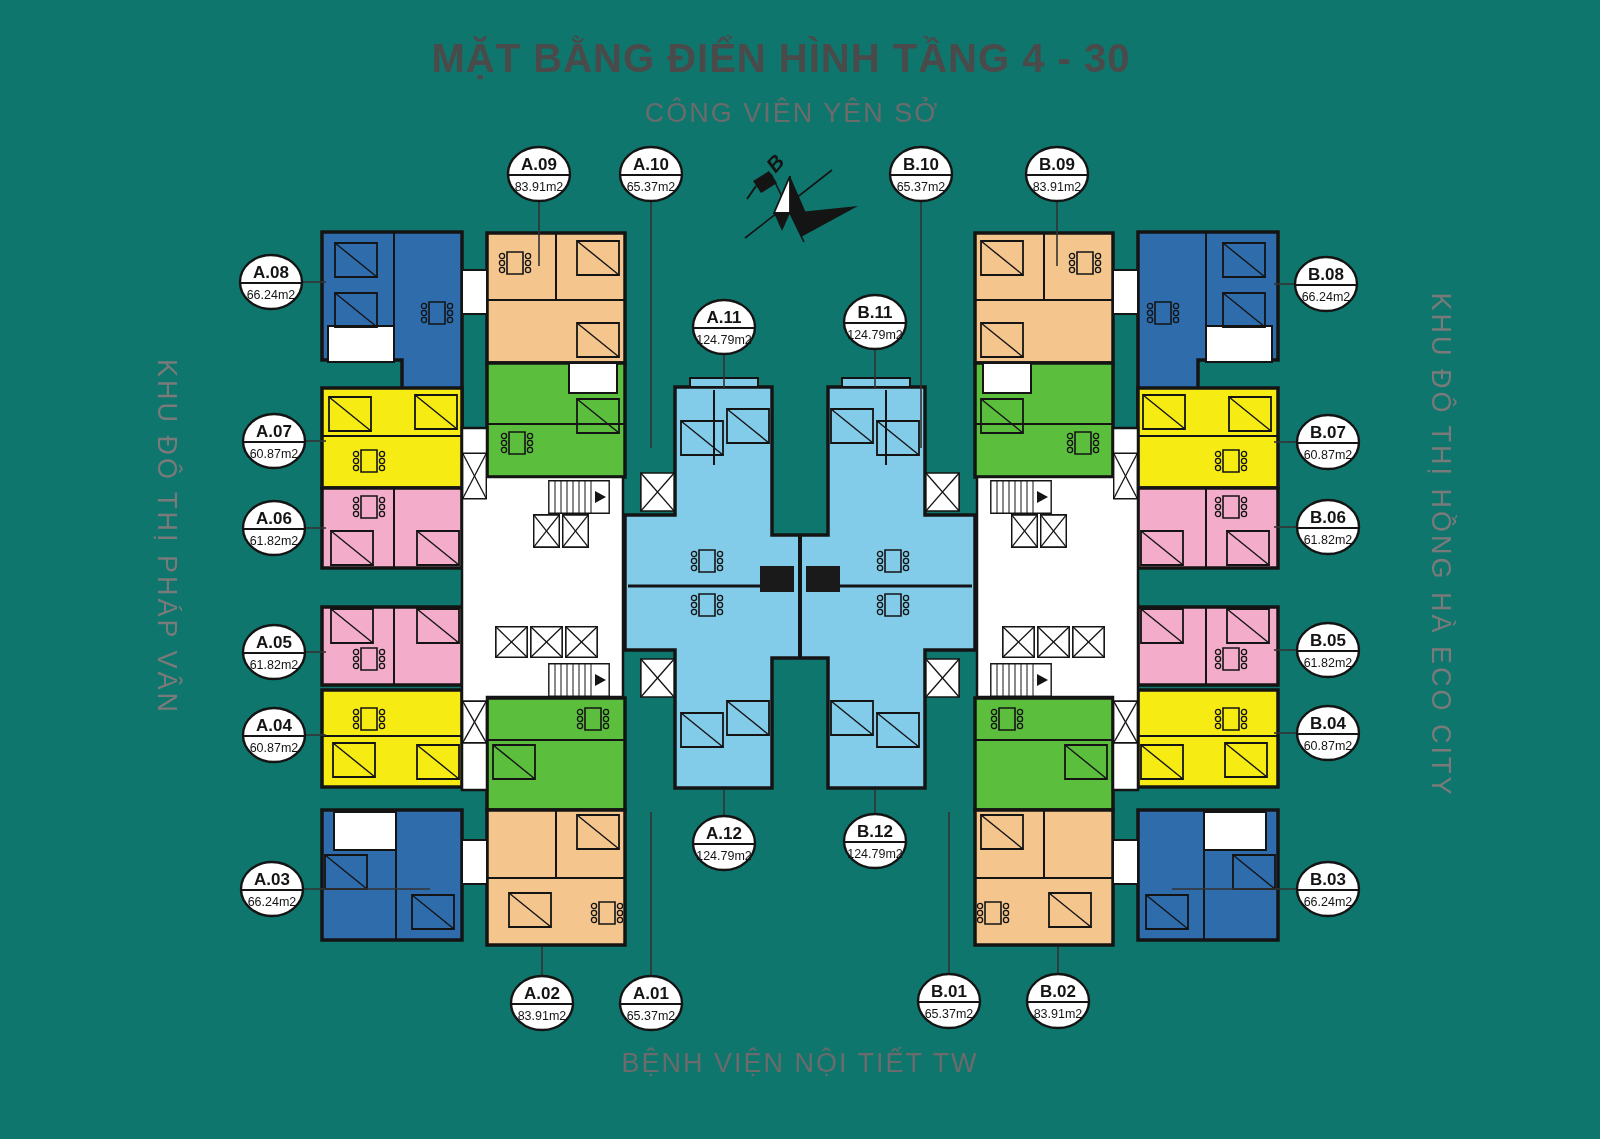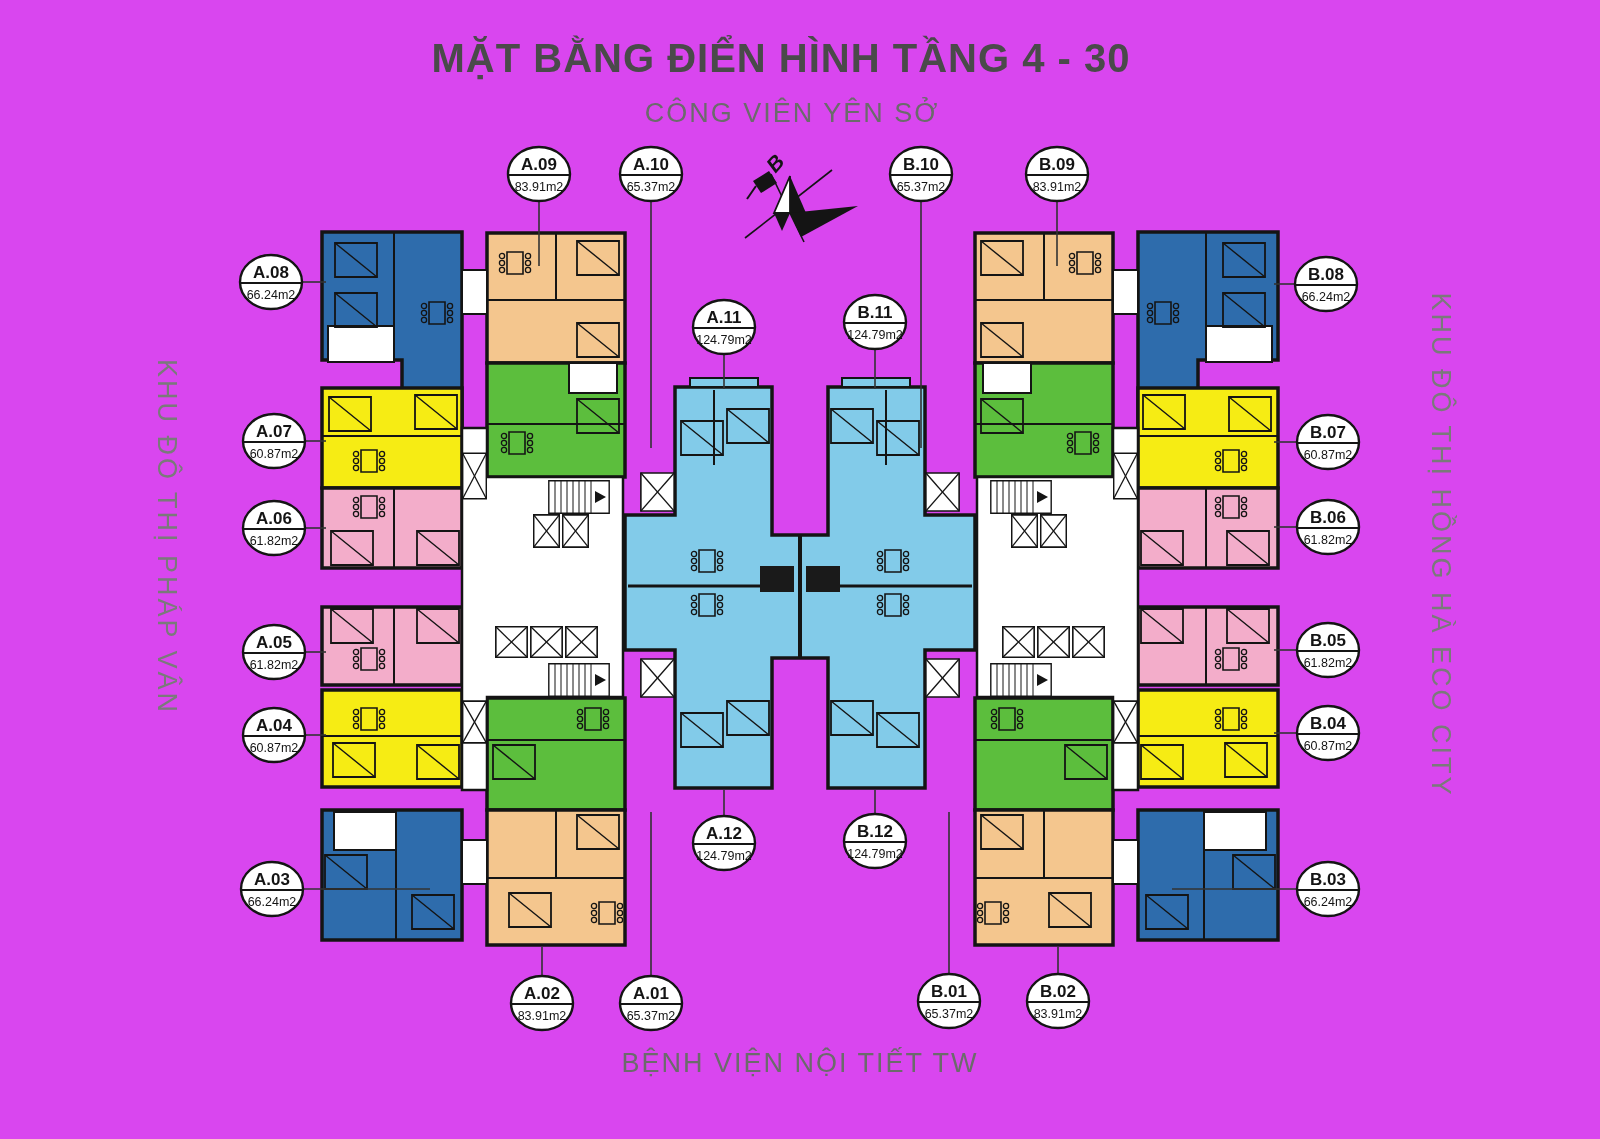--- a/index.html
+++ b/index.html
@@ -1,16 +1,16 @@
 <!DOCTYPE html>
 <html><head>
 <meta charset="utf-8">
 <style>
   html,body{margin:0;padding:0;background:#ffffff;}
-  .stage{position:relative;width:1600px;height:1139px;background:#d946ef;overflow:hidden;
+  .stage{position:relative;width:1600px;height:1139px;background:#0f766e;overflow:hidden;
          font-family:"Liberation Sans", sans-serif;}
   svg{position:absolute;left:0;top:0;}
   text{font-family:"Liberation Sans", sans-serif;}
   .title-txt{font-size:40px;font-weight:bold;letter-spacing:1px;}
   .sub-txt{font-size:27px;letter-spacing:2px;}
   .side-txt{font-size:27px;letter-spacing:3px;}
   .callout-id{font-size:17px;font-weight:600;}
   .callout-area{font-size:12.5px;}
   .north-b{font-size:21px;font-weight:bold;font-style:italic;}
 </style>

